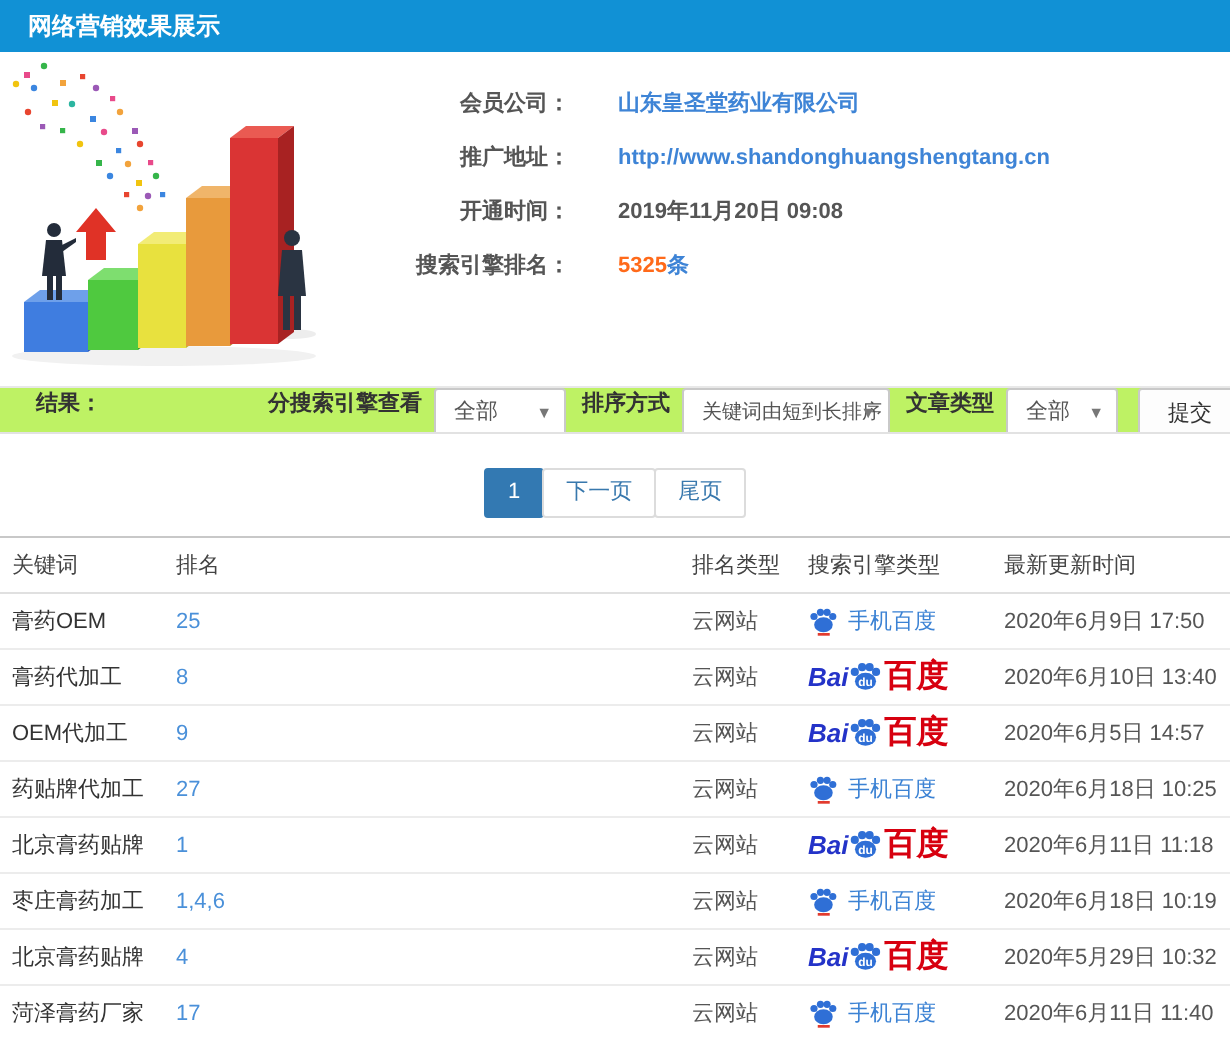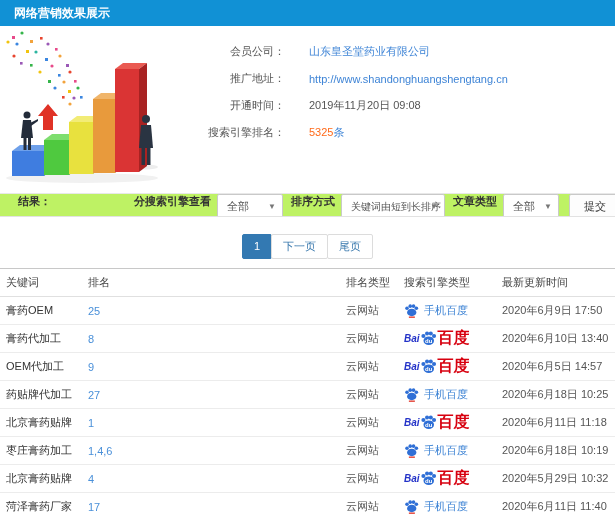--- a/index.html
+++ b/index.html
@@ -4,21 +4,21 @@
 <style>
   * { margin:0; padding:0; box-sizing:border-box; }
   html,body { width:615px; height:520px; overflow:hidden; background:#fff;
     font-family:"Liberation Sans", sans-serif; }
 
   
   .topbar { height:26px; background:#1191d5; color:#fff; font-size:12px;
     font-weight:bold; line-height:26px; padding-left:14px; }
 
   
-  .info-section { position:relative; height:167px; }
+  .info-section { position:relative; height:167px;font-weight:bold; }
   .clipart { position:absolute; left:0; top:2px; width:185px; height:163px; }
   .info-rows { margin-left:185px; padding-top:12px; }
   .info-row { display:flex; align-items:center; height:27px; font-size:11px; }
   .info-label { width:100px; text-align:right; color:#555; }
   .info-value { margin-left:24px; color:#555; }
   .info-value.link { color:#3e84d6; }
   .num-orange { color:#ff6a1a; }
   .unit-blue { color:#3e84d6; }
 
   
@@ -58,21 +58,21 @@
   .col-kw  { width:88px; }
   .col-rank{ width:258px; }
   .col-rt  { width:58px; }
   .col-se  { width:98px; }
   .col-dt  { width:113px; }
   .cell-pad { padding-left:6px; }
   td.kw   { color:#333; padding-left:6px; }
   td.rank { color:#4a90d9; }
   .engine-cell { display:flex; align-items:center; }
   .mb-label { color:#3b82d4; margin-left:5px; }
-  .bd-bai { color:#2433c8; font-weight:bold; font-style:italic; font-size:10px; }
+  .bd-bai { color:#2433c8; font-weight:bold; font-style:italic; font-size:13px; }
   .bd-chars { color:#d7000f; font-weight:bold; font-size:16px; margin-left:1px; }
   .paw-wrap { display:inline-flex; position:relative; }
 </style>
 </head>
 <body>
 
 <div class="topbar">
   <span>网络营销效果展示</span>
 </div>
 

